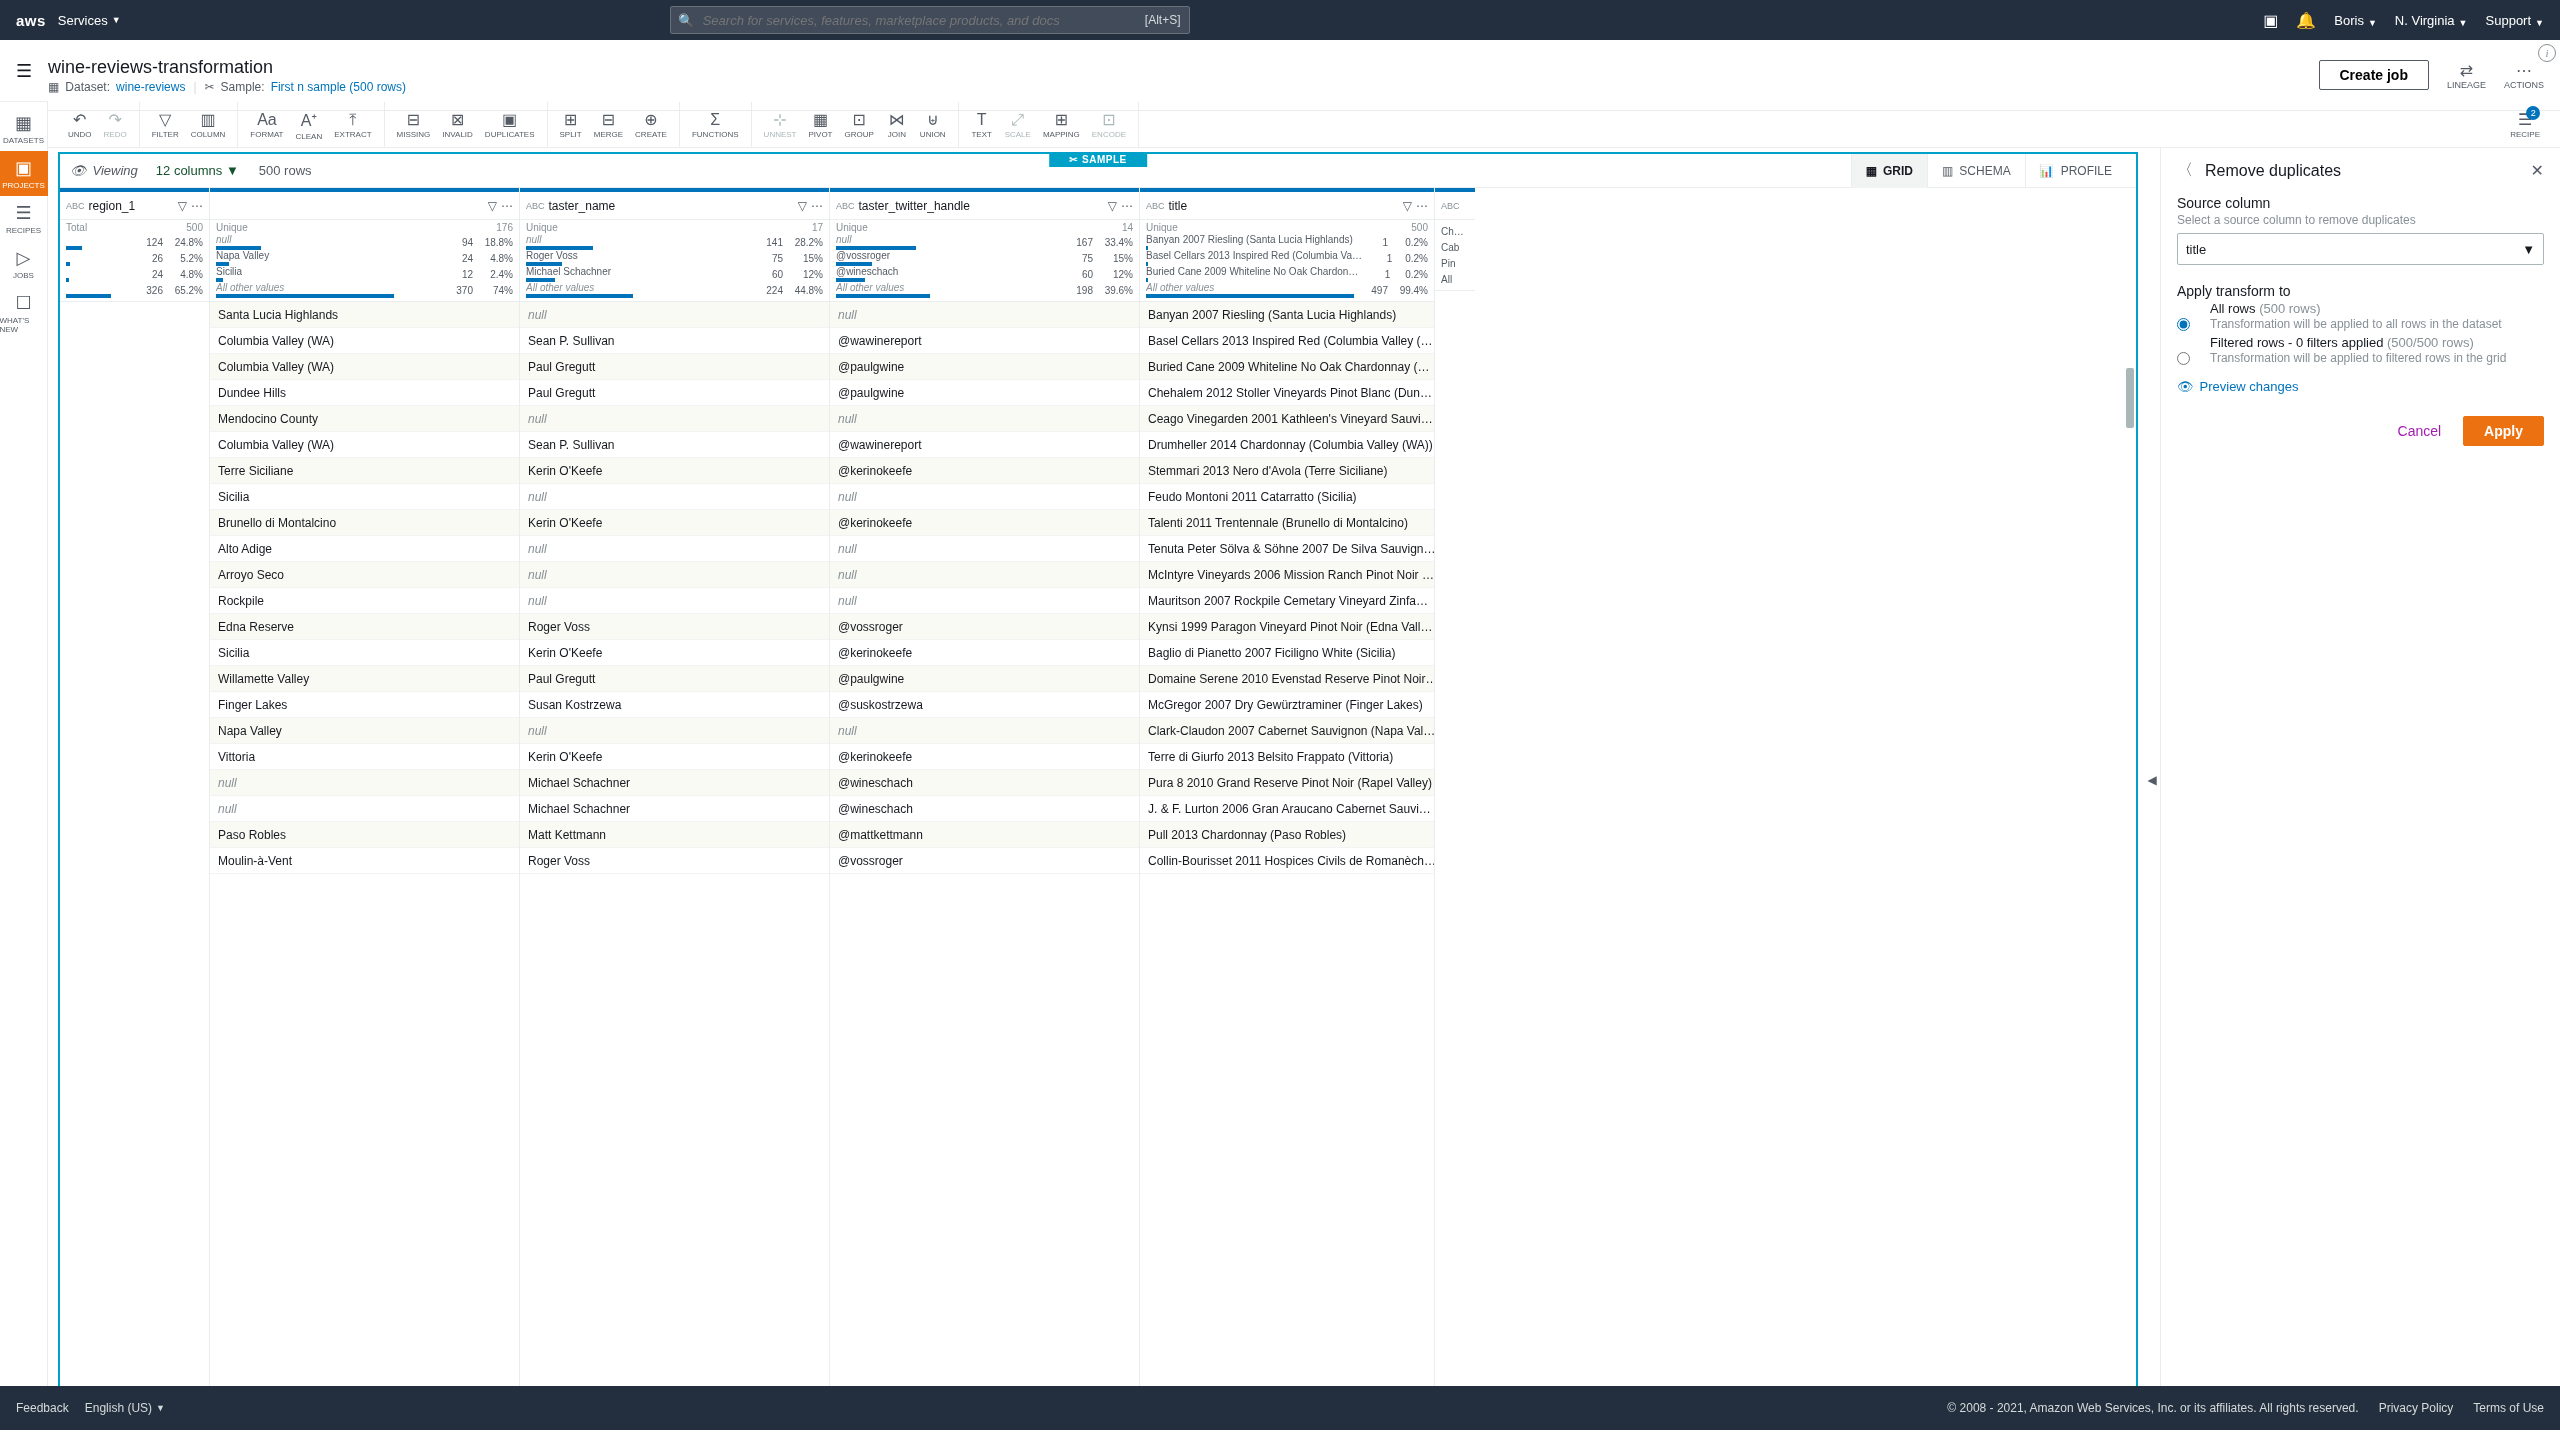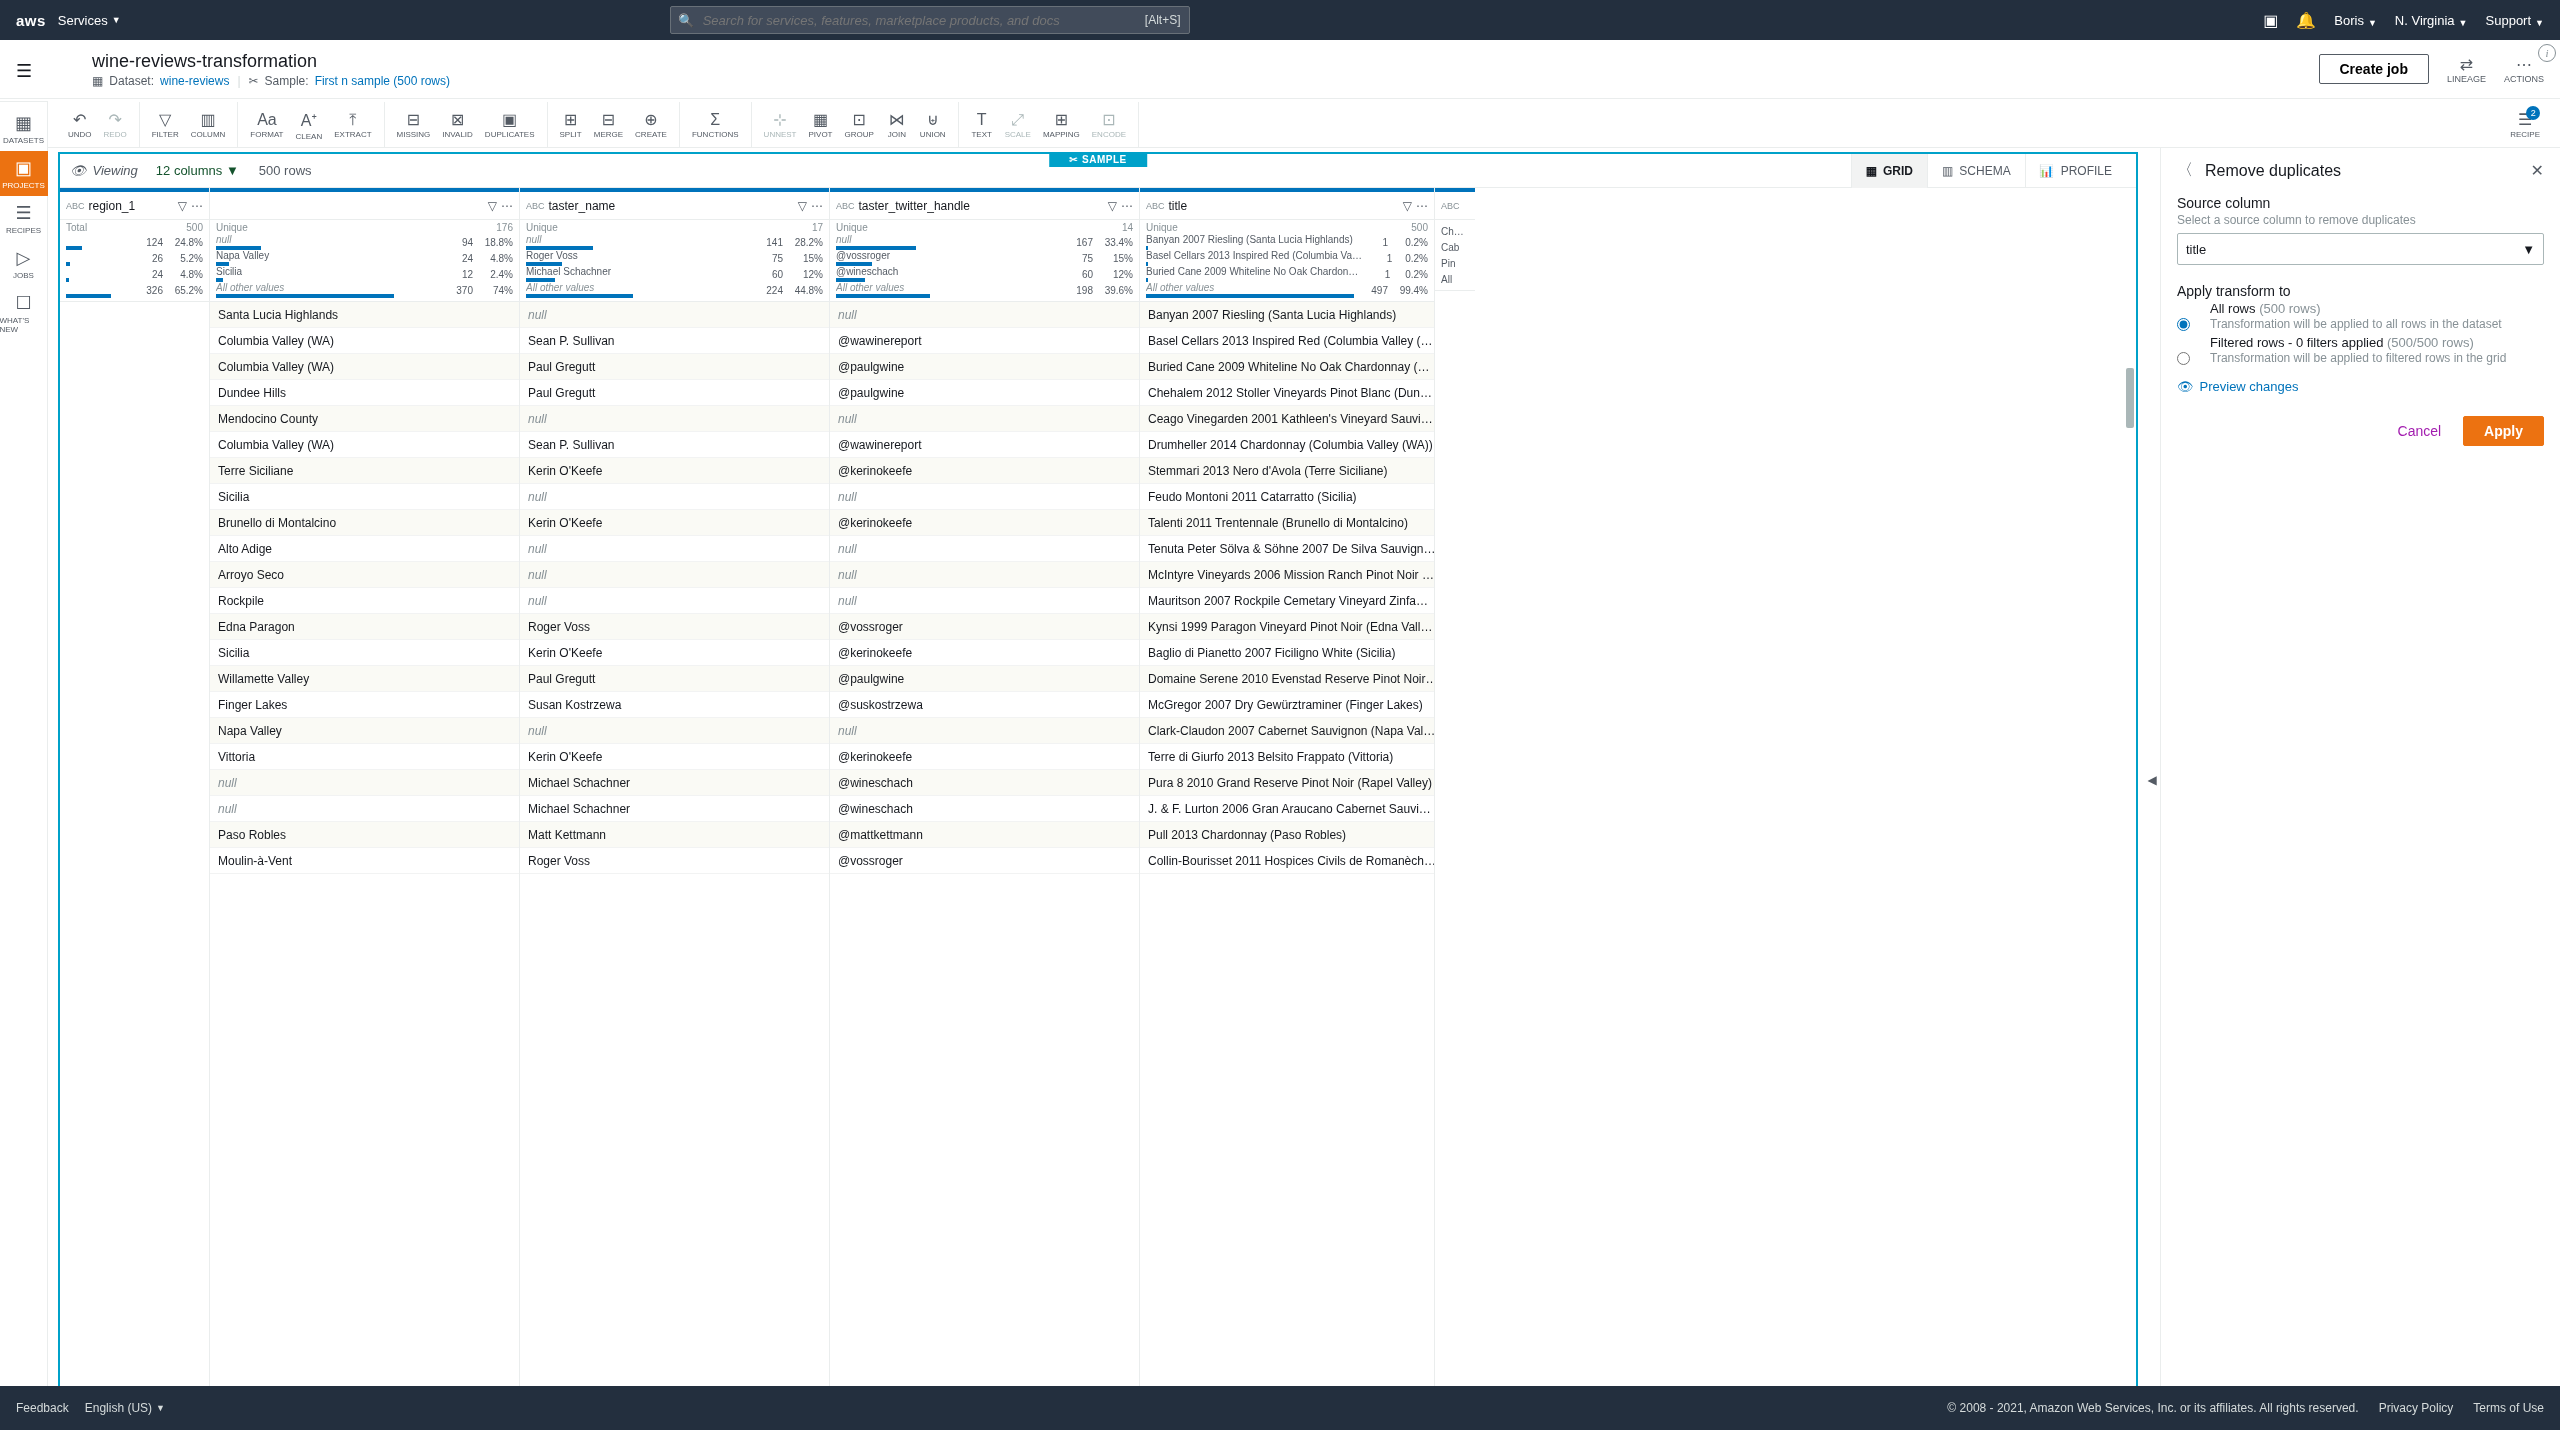--- a/index.html
+++ b/index.html
@@ -12,21 +12,21 @@
 .topnav-item { color: #fff; font-size: 13px; margin-right: 12px; display: flex; align-items: center; cursor: pointer; }
 .topnav .caret { margin-left: 4px; font-size: 9px; }
 .topnav-search { flex: 0 0 520px; margin-left: auto; margin-right: auto; background: #414b5a; border: 1px solid #687078; border-radius: 2px; height: 28px; display: flex; align-items: center; padding: 0 8px; color: #aab7b8; font-style: italic; }
 .topnav-search input { flex: 1; background: transparent; border: none; color: #fff; font-size: 13px; outline: none; font-style: italic;}
 .topnav-search .kbd { font-style: normal; color: #d5dbdb; font-size: 12px; }
 .topnav-right { display: flex; align-items: center; margin-left: auto; gap: 18px; }
 .topnav-right .icon { font-size: 16px; cursor:pointer;}
 .topnav-right .item { cursor:pointer; display:flex; align-items:flex-end;}
 
 
-.header { height: 59px; border-bottom: 1px solid #eaeded; display: flex; align-items: center; padding: 0 16px 0 92px; }
+.header { height: 71px; border-bottom: 1px solid #eaeded; display: flex; align-items: center; padding: 0 16px 0 48px; }
 .hamburger-wrap { position:absolute; left:0; top:40px; width:48px; height:62px; display:flex; align-items:center; justify-content:center; border-bottom:1px solid #eaeded;}
 .hamburger { font-size:18px; cursor:pointer; }
 .header-left .title { font-size: 18px; font-weight: normal; color: #16191f; }
 .header-left .meta { font-size: 12px; color: #545b64; margin-top: 2px; display:flex; align-items:center; gap:6px;}
 .header-left .meta a { color: #0073bb; text-decoration: none; }
 .header-left .meta .sep { margin: 0 2px; color:#d5dbdb;}
 .header-right { margin-left: auto; display: flex; align-items: center; gap: 18px; }
 .header-right .create-job { border: 1px solid #545b64; background: #fff; padding: 6px 20px; border-radius: 2px; font-weight: bold; font-size: 14px; cursor: pointer; }
 .header-right .icon-col { display: flex; flex-direction: column; align-items: center; font-size: 9px; color: #545b64; cursor:pointer;}
 .header-right .icon-col .ic { font-size: 16px; color: #545b64; }
@@ -480,21 +480,21 @@
               <div class="data-row">Columbia Valley (WA)</div>
               <div class="data-row">Dundee Hills</div>
               <div class="data-row">Mendocino County</div>
               <div class="data-row">Columbia Valley (WA)</div>
               <div class="data-row">Terre Siciliane</div>
               <div class="data-row">Sicilia</div>
               <div class="data-row">Brunello di Montalcino</div>
               <div class="data-row">Alto Adige</div>
               <div class="data-row">Arroyo Seco</div>
               <div class="data-row">Rockpile</div>
-              <div class="data-row">Edna Paragon</div>
+              <div class="data-row">Edna Reserve</div>
               <div class="data-row">Sicilia</div>
               <div class="data-row">Willamette Valley</div>
               <div class="data-row">Finger Lakes</div>
               <div class="data-row">Napa Valley</div>
               <div class="data-row">Vittoria</div>
               <div class="data-row">
                 <span class="null">null</span>
               </div>
               <div class="data-row">
                 <span class="null">null</span>

